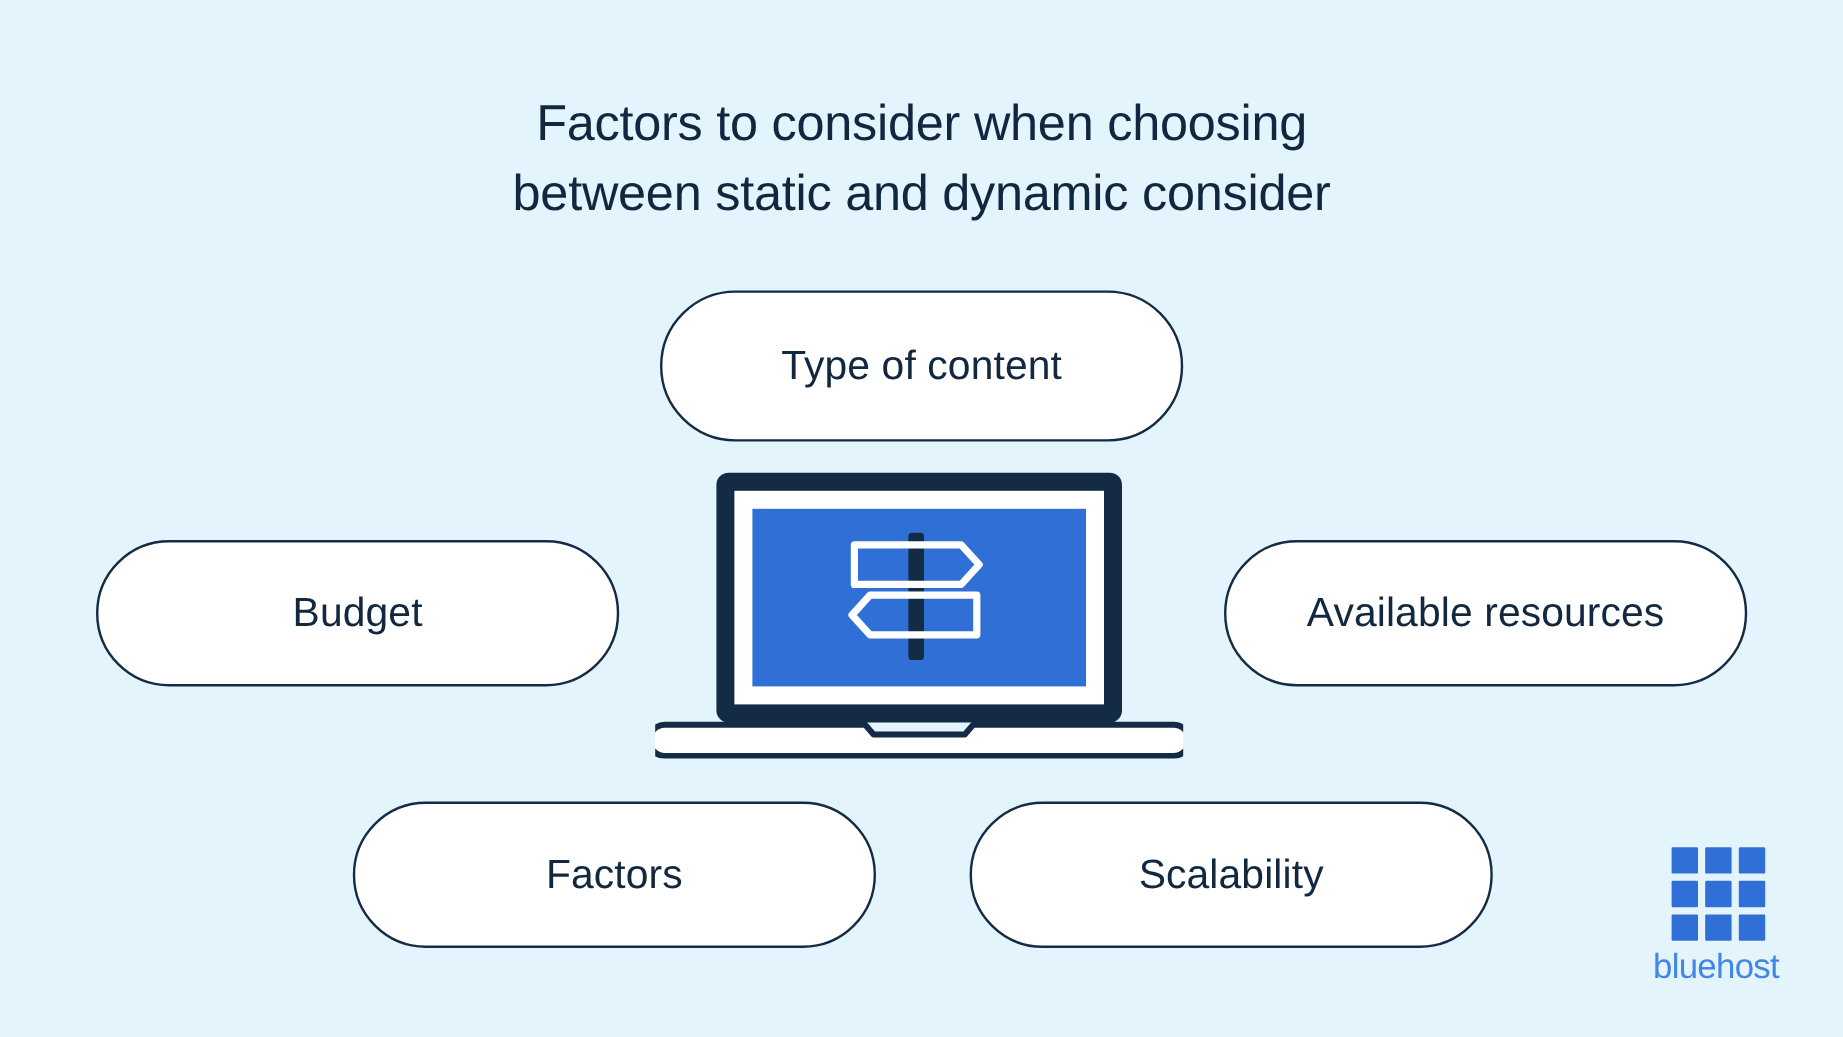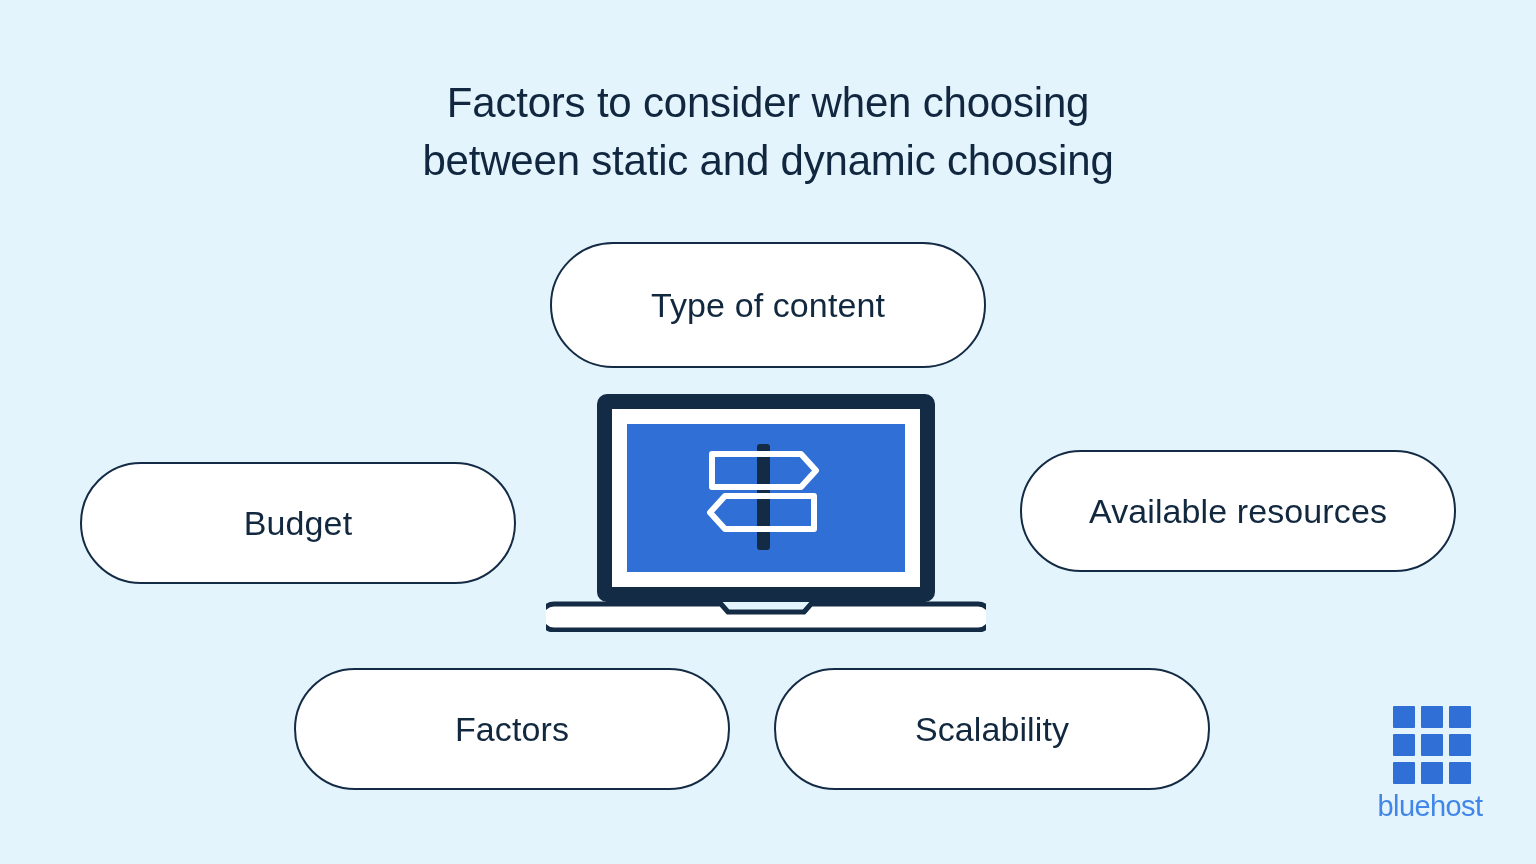--- a/index.html
+++ b/index.html
@@ -47,24 +47,24 @@
     align-items: center;
     justify-content: center;
     box-sizing: border-box;
     color: #12283f;
     font-size: 34px;
     font-weight: 400;
     letter-spacing: 0.1px;
     white-space: nowrap;
   }
   .pill-top     { left: 550px; top: 230px;  width: 436px; height: 126px; margin-top: 12px; }
-  .pill-left    { left: 80px;  top: 450px;  width: 436px; height: 122px; margin-top: 12px; }
+  .pill-left    { left: 80px;  top: 450px;  width: 436px; height: 122px; }
   .pill-right   { left: 1020px; top: 450px; width: 436px; height: 122px; text-align: right; }
   .pill-bl      { left: 294px; top: 668px;  width: 436px; height: 122px; }
-  .pill-br      { left: 774px; top: 668px;  width: 436px; height: 122px; }
+  .pill-br      { left: 808px; top: 668px;  width: 436px; height: 122px; }
 
   
   .laptop {
     position: absolute;
     left: 546px;
     top: 392px;
     width: 440px;
     height: 240px;
   }
   .laptop svg { display: block; }
@@ -106,21 +106,21 @@
     line-height: 1;
   }
 </style>
 </head>
 <body>
 
 <div class="stage">
 
   <div class="title">
     <span class="line">Factors to consider when choosing</span>
-    <span class="line">between static and dynamic choosing</span>
+    <span class="line">between static and dynamic consider</span>
   </div>
 
   <div class="pill pill-top">
     <span>Type of content</span>
   </div>
 
   <div class="pill pill-left">
     <span>Budget</span>
   </div>
 

